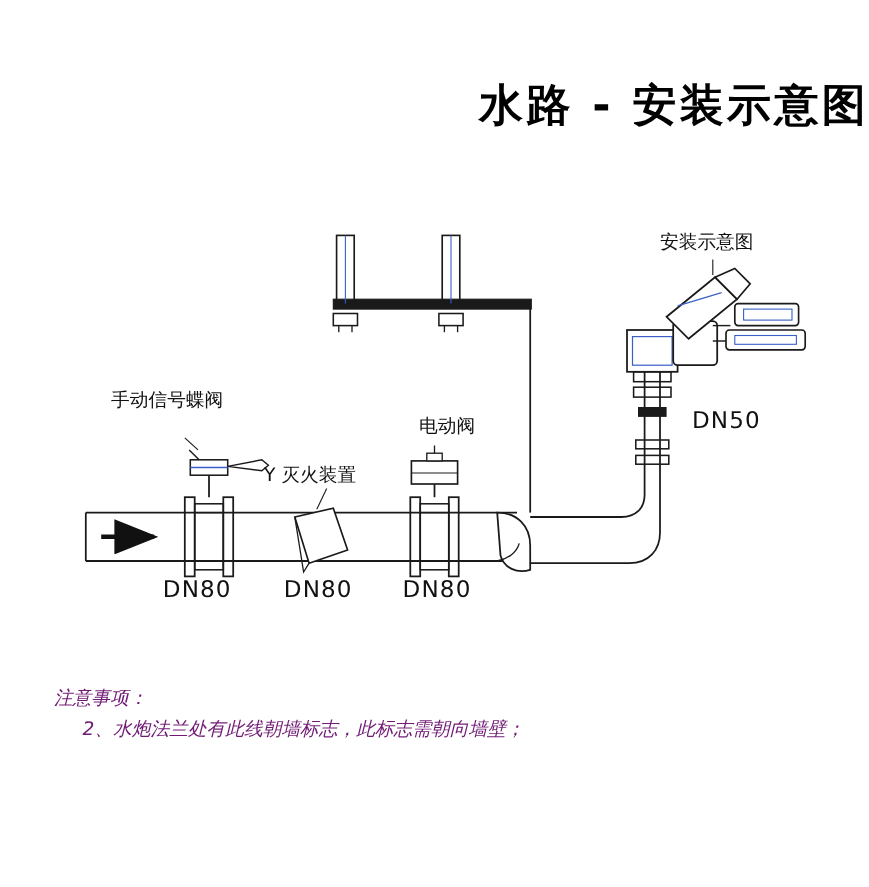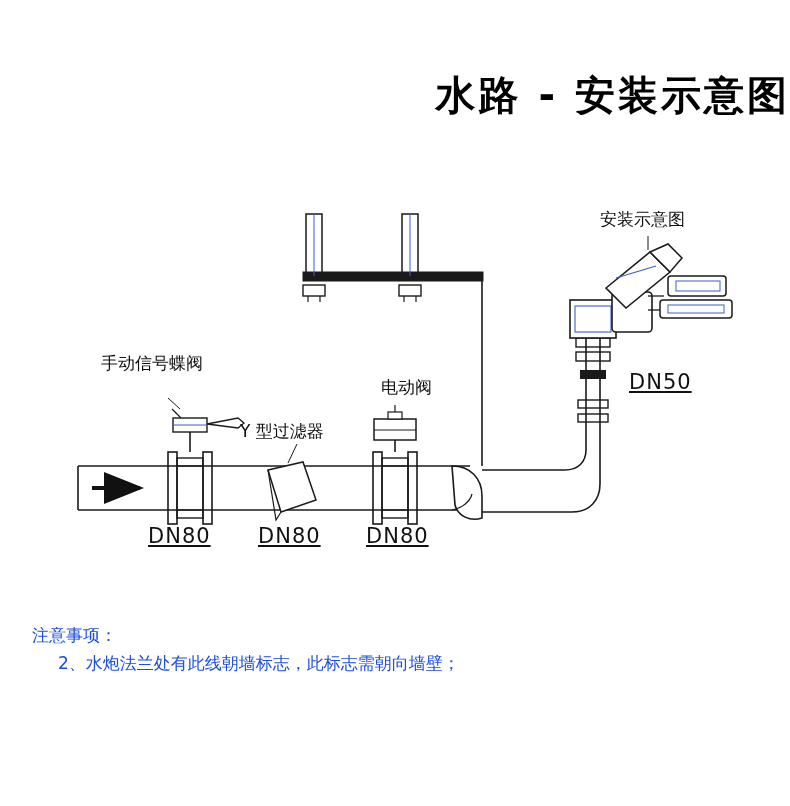--- a/index.html
+++ b/index.html
@@ -44,30 +44,30 @@
     position: absolute;
     font-size: 17px;
     color: #111;
     white-space: nowrap;
     font-family: "DejaVu Sans", "Liberation Sans", sans-serif;
   }
   .lbl-dn {
     font-size: 21px;
     color: #111;
     letter-spacing: 1px;
-    text-decoration: underline;
   }
   .notes {
     position: absolute;
-    left: 32px;
+    left: 49px;
     top: 622px;
     width: 730px;
     font-size: 17px;
     line-height: 26px;
-    color: #1d4ed8;
+    color: #701a75;
+    font-style: italic;
   }
   .notes .nhead {
     margin-bottom: 2px;
   }
   .notes .nline {
     white-space: nowrap;
   }
 </style>
 </head>
 <body>
@@ -192,21 +192,21 @@
       <rect x="660" y="300" width="72" height="18" rx="3" fill="#ffffff" stroke="#1a1a1a" stroke-width="1.5"></rect>
       <rect x="668" y="305" width="56" height="8" fill="none" stroke="#3a5fc8" stroke-width="1"></rect>
       <line x1="648" y1="296" x2="664" y2="296" stroke="#1a1a1a" stroke-width="1.3"></line>
       <line x1="648" y1="310" x2="660" y2="310" stroke="#1a1a1a" stroke-width="1.3"></line>
 
       <line x1="648" y1="250" x2="648" y2="236" stroke="#1a1a1a" stroke-width="1"></line>
     </g>
   </svg>
 
   <div class="lbl" style="left:101px; top:352px;">手动信号蝶阀</div>
-  <div class="lbl" style="left:240px; top:420px;">Y 型过滤器</div>
+  <div class="lbl" style="left:240px; top:420px;">Y 灭火装置</div>
   <div class="lbl" style="left:365px; top:376px;margin-left:16px;">电动阀</div>
   <div class="lbl" style="left:600px; top:208px;">安装示意图</div>
 
   <div class="lbl lbl-dn" style="left:629px; top:370px;">DN50</div>
   <div class="lbl lbl-dn" style="left:148px; top:524px;">DN80</div>
   <div class="lbl lbl-dn" style="left:258px; top:524px;">DN80</div>
   <div class="lbl lbl-dn" style="left:366px; top:524px;">DN80</div>
 
   <div class="notes">
     <div class="nhead">注意事项：</div>

